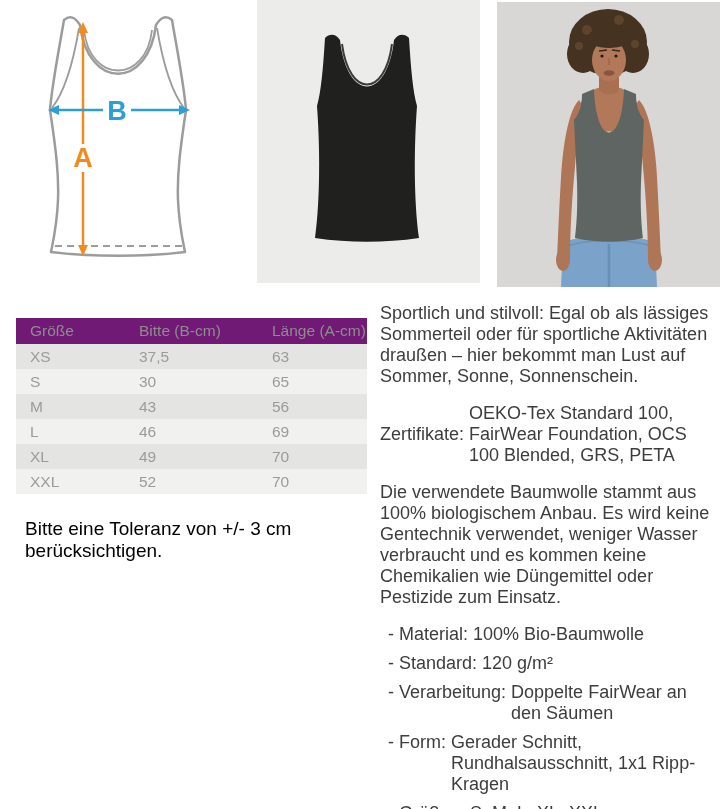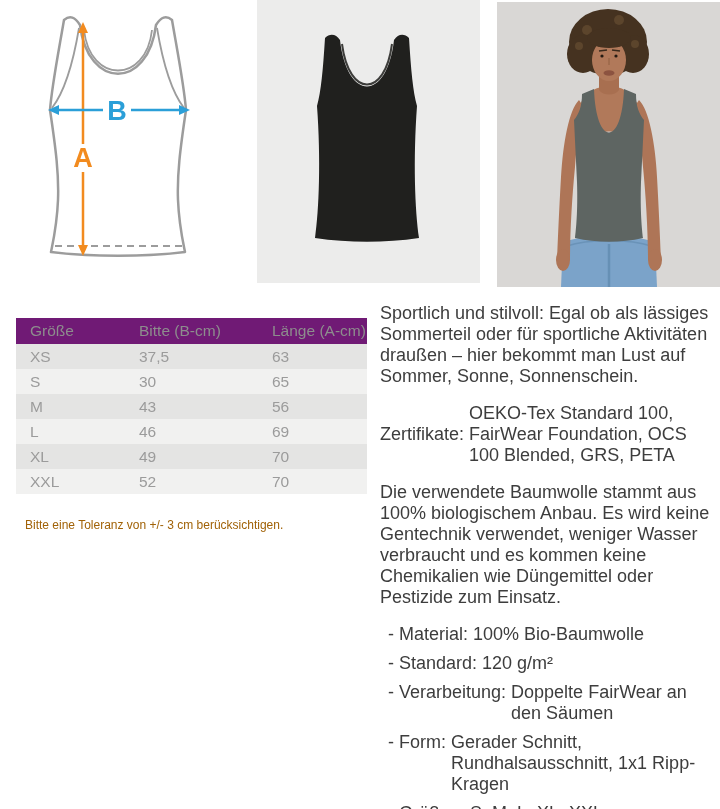--- a/index.html
+++ b/index.html
@@ -25,21 +25,21 @@
   }
   .size-table td{height:25px;padding:0;}
   .size-table .c1{width:109px;padding-left:14px;}
   .size-table .c2{width:133px;}
   .size-table .c3{width:95px;}
   .size-table tbody tr:nth-child(odd) td{background:#e4e4e3;}
   .size-table tbody tr:nth-child(even) td{background:#f1f1f0;}
   
   .tolerance{
     position:absolute;left:25px;top:518px;width:345px;
-    font-size:12px;color:#a16207;
+    font-size:19px;color:#000000;
   }
   
   .desc{
     position:absolute;left:380px;top:303px;width:336px;
     font-size:18px;line-height:21px;color:#3d3d3d;
     hyphens:auto;-webkit-hyphens:auto;
   }
   .desc p{margin:0 0 16px 0;}
   .hang{display:flex;margin:8px;}
   .hang .lbl{white-space:nowrap;margin-right:5px;flex:0 0 auto;}

